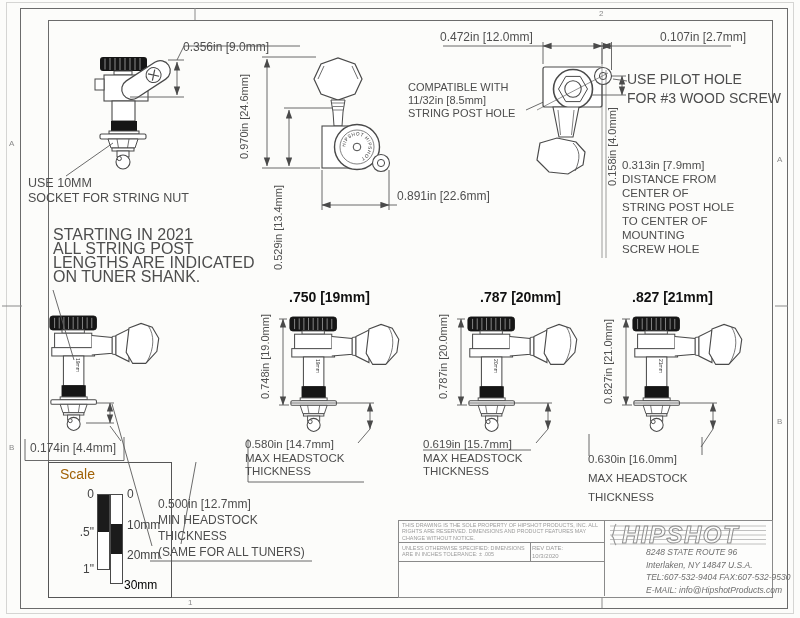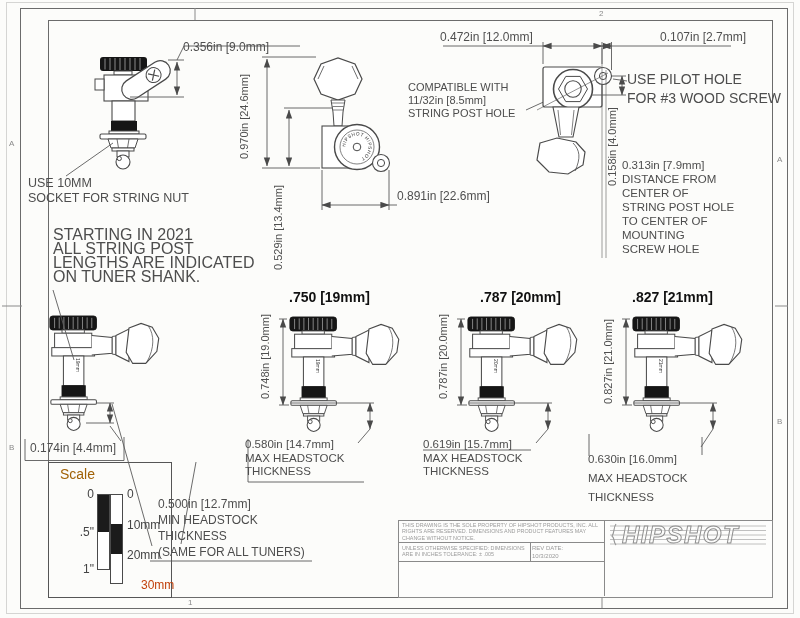--- a/index.html
+++ b/index.html
@@ -249,33 +249,37 @@
   <div class="scale-bar" style="left:97px;top:494px;width:13px;height:76px;"></div>
   <div class="blkseg" style="left:98px;top:495px;width:11px;height:37px;"></div>
   <div class="scale-bar" style="left:110px;top:494px;width:13px;height:90px;"></div>
   <div class="blkseg" style="left:111px;top:524px;width:11px;height:30px;"></div>
   <div class="abs" style="left:68px;top:487px;width:26px;text-align:right;font-size:12px;color:#444;">0</div>
   <div class="abs" style="left:62px;top:525px;width:32px;text-align:right;font-size:12px;color:#444;">.5"</div>
   <div class="abs" style="left:62px;top:562px;width:32px;text-align:right;font-size:12px;color:#444;">1"</div>
   <div class="abs" style="left:127px;top:487px;font-size:12px;color:#444;">0</div>
   <div class="abs" style="left:127px;top:518px;font-size:12px;color:#444;">10mm</div>
   <div class="abs" style="left:127px;top:548px;font-size:12px;color:#444;">20mm</div>
-  <div class="abs" style="left:141px;top:578px;font-size:12px;color:#c2410c;">30mm</div>
+  <div class="abs" style="left:124px;top:578px;font-size:12px;color:#000000;">30mm</div>
 
   <div class="frame" style="left:398px;top:520px;width:373px;height:76px;border-color:#8a8a8a;background:#fdfdfc;"></div>
   <div class="tb-small" style="left:402px;top:522px;width:198px;">THIS DRAWING IS THE SOLE PROPERTY OF HIPSHOT PRODUCTS, INC. ALL RIGHTS ARE RESERVED. DIMENSIONS AND PRODUCT FEATURES MAY CHANGE WITHOUT NOTICE.</div>
   <div class="abs" style="left:398px;top:542px;width:206px;height:0;border-top:1px solid #8a8a8a;"></div>
   <div class="tb-small" style="left:402px;top:545px;width:124px;">UNLESS OTHERWISE SPECIFIED: DIMENSIONS ARE IN INCHES TOLERANCE: ± .005</div>
   <div class="abs" style="left:530px;top:542px;width:0;height:19px;border-left:1px solid #8a8a8a;"></div>
   <div class="tb-small center" style="left:532px;top:545px;width:70px;font-size:6px;line-height:7.5px;">REV DATE:</div>
   <div class="tb-small center" style="left:532px;top:553px;width:70px;font-size:6px;">10/3/2020</div>
   <div class="abs" style="left:398px;top:561px;width:206px;height:0;border-top:1px solid #8a8a8a;"></div>
   <div class="abs" style="left:604px;top:520px;width:0;height:76px;border-left:1px solid #8a8a8a;"></div>
 
   <svg class="abs" style="left:608px;top:520px;" width="160" height="28" viewBox="0 0 160 28">
     <g stroke="#b0b0b0" stroke-width="0.8">
       <path d="M2,6 H158 M2,10.5 H158 M2,15 H158 M2,19.5 H158 M2,24 H158" fill="none"></path>
     </g>
     <path d="M8,4 C5,8 7,12 4,16 C7,18 5,22 8,25" fill="none" stroke="#999" stroke-width="1.2"></path>
     <text x="14" y="23" font-size="24" font-weight="bold" font-style="italic" letter-spacing="1.5" fill="#fdfdfc" fill-opacity="0.55" stroke="#8f8f8f" stroke-width="1">HIPSHOT</text>
   </svg>
+  <div class="abs pre" style="left:646px;top:546px;font-size:8.5px;line-height:12.5px;font-style:italic;color:#6e6e6e;">8248 STATE ROUTE 96
+Interlaken, NY 14847 U.S.A.
+TEL:607-532-9404 FAX:607-532-9530
+E-MAIL: info@HipshotProducts.com</div>
 
 </div>
 
 </body></html>

